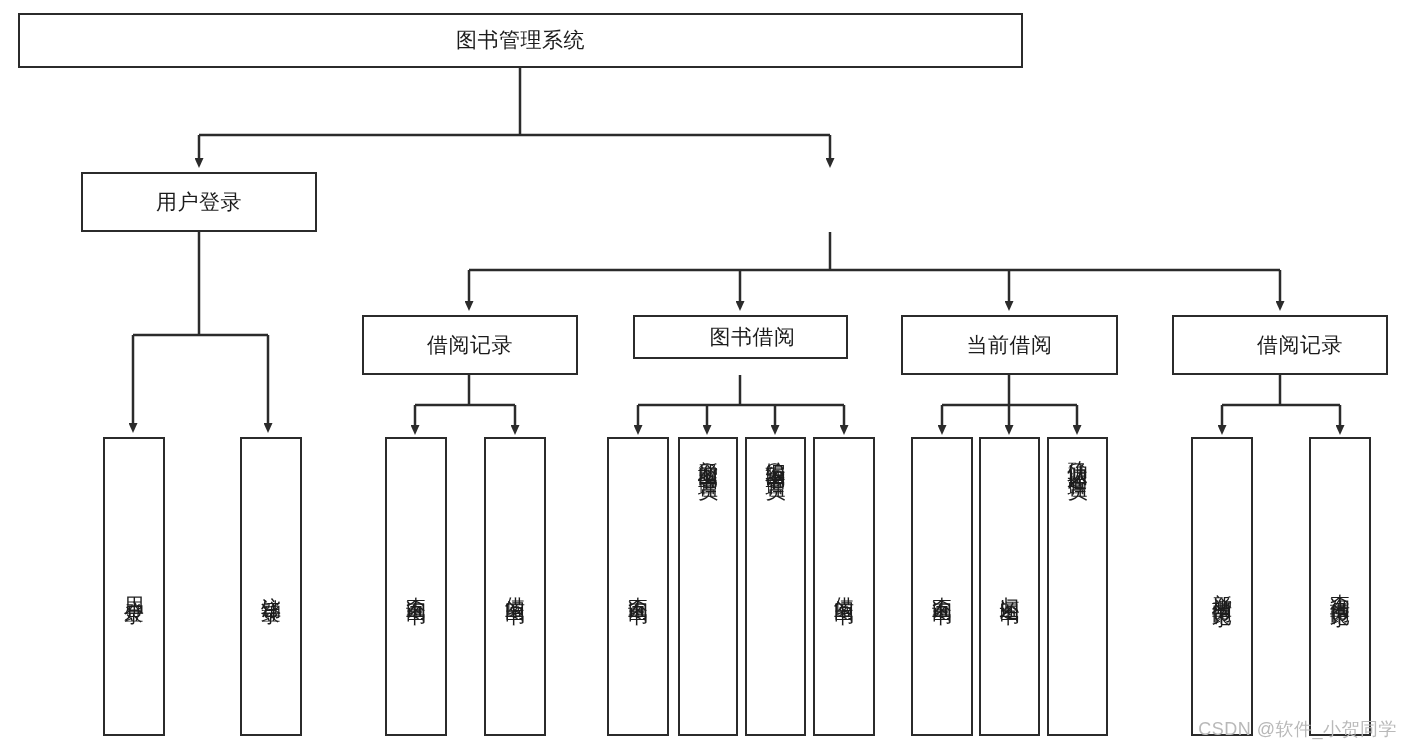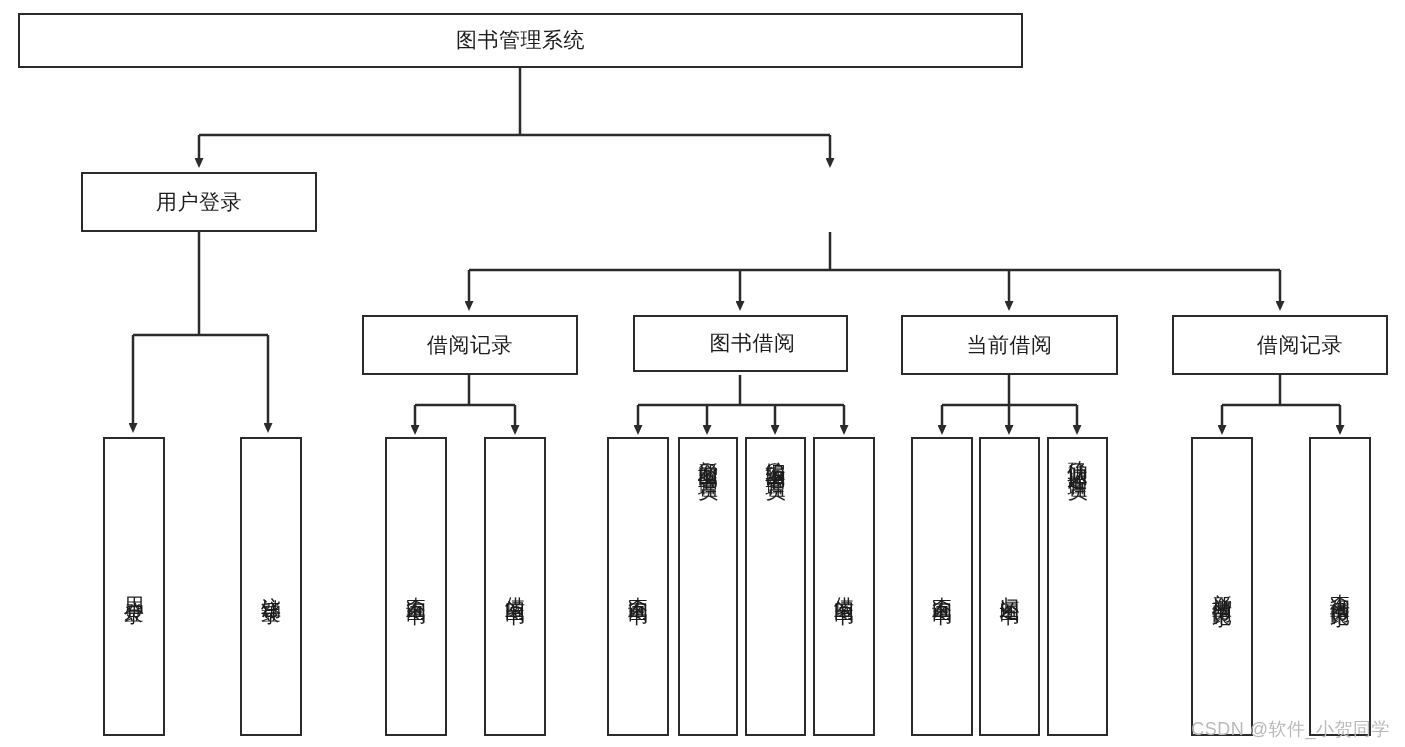--- a/index.html
+++ b/index.html
@@ -50,21 +50,21 @@
     text-orientation: upright;
     white-space: nowrap;
     letter-spacing: 3px;
     font-size: 20px;
   }
   .node-box.vertical.center-v {
     align-items: center;
   }
   .watermark {
     position: absolute;
-    right: 15px;
+    right: 8px;
     bottom: 6px;
     font-size: 18px;
     color: #b9b9b9;
     letter-spacing: 0.5px;
     white-space: nowrap;
     user-select: none;
   }
 </style>
 </head>
 <body>
@@ -127,21 +127,21 @@
 
   <div class="node-box" style="left:81px; top:172px; width:236px; height:60px;">
     <span class="node-label">用户登录</span>
   </div>
 
 
   <div class="node-box" style="left:362px; top:315px; width:216px; height:60px;">
     <span class="node-label">借阅记录</span>
   </div>
 
-  <div class="node-box" style="left:633px; top:315px; width:215px; height:57px;padding-left:24px;">
+  <div class="node-box" style="left:633px; top:315px; width:215px; height:44px;padding-left:24px;">
     <span class="node-label">图书借阅</span>
   </div>
 
   <div class="node-box" style="left:901px; top:315px; width:217px; height:60px;">
     <span class="node-label">当前借阅</span>
   </div>
 
   <div class="node-box" style="left:1172px; top:315px; width:216px; height:60px;padding-left:40px;">
     <span class="node-label">借阅记录</span>
   </div>

